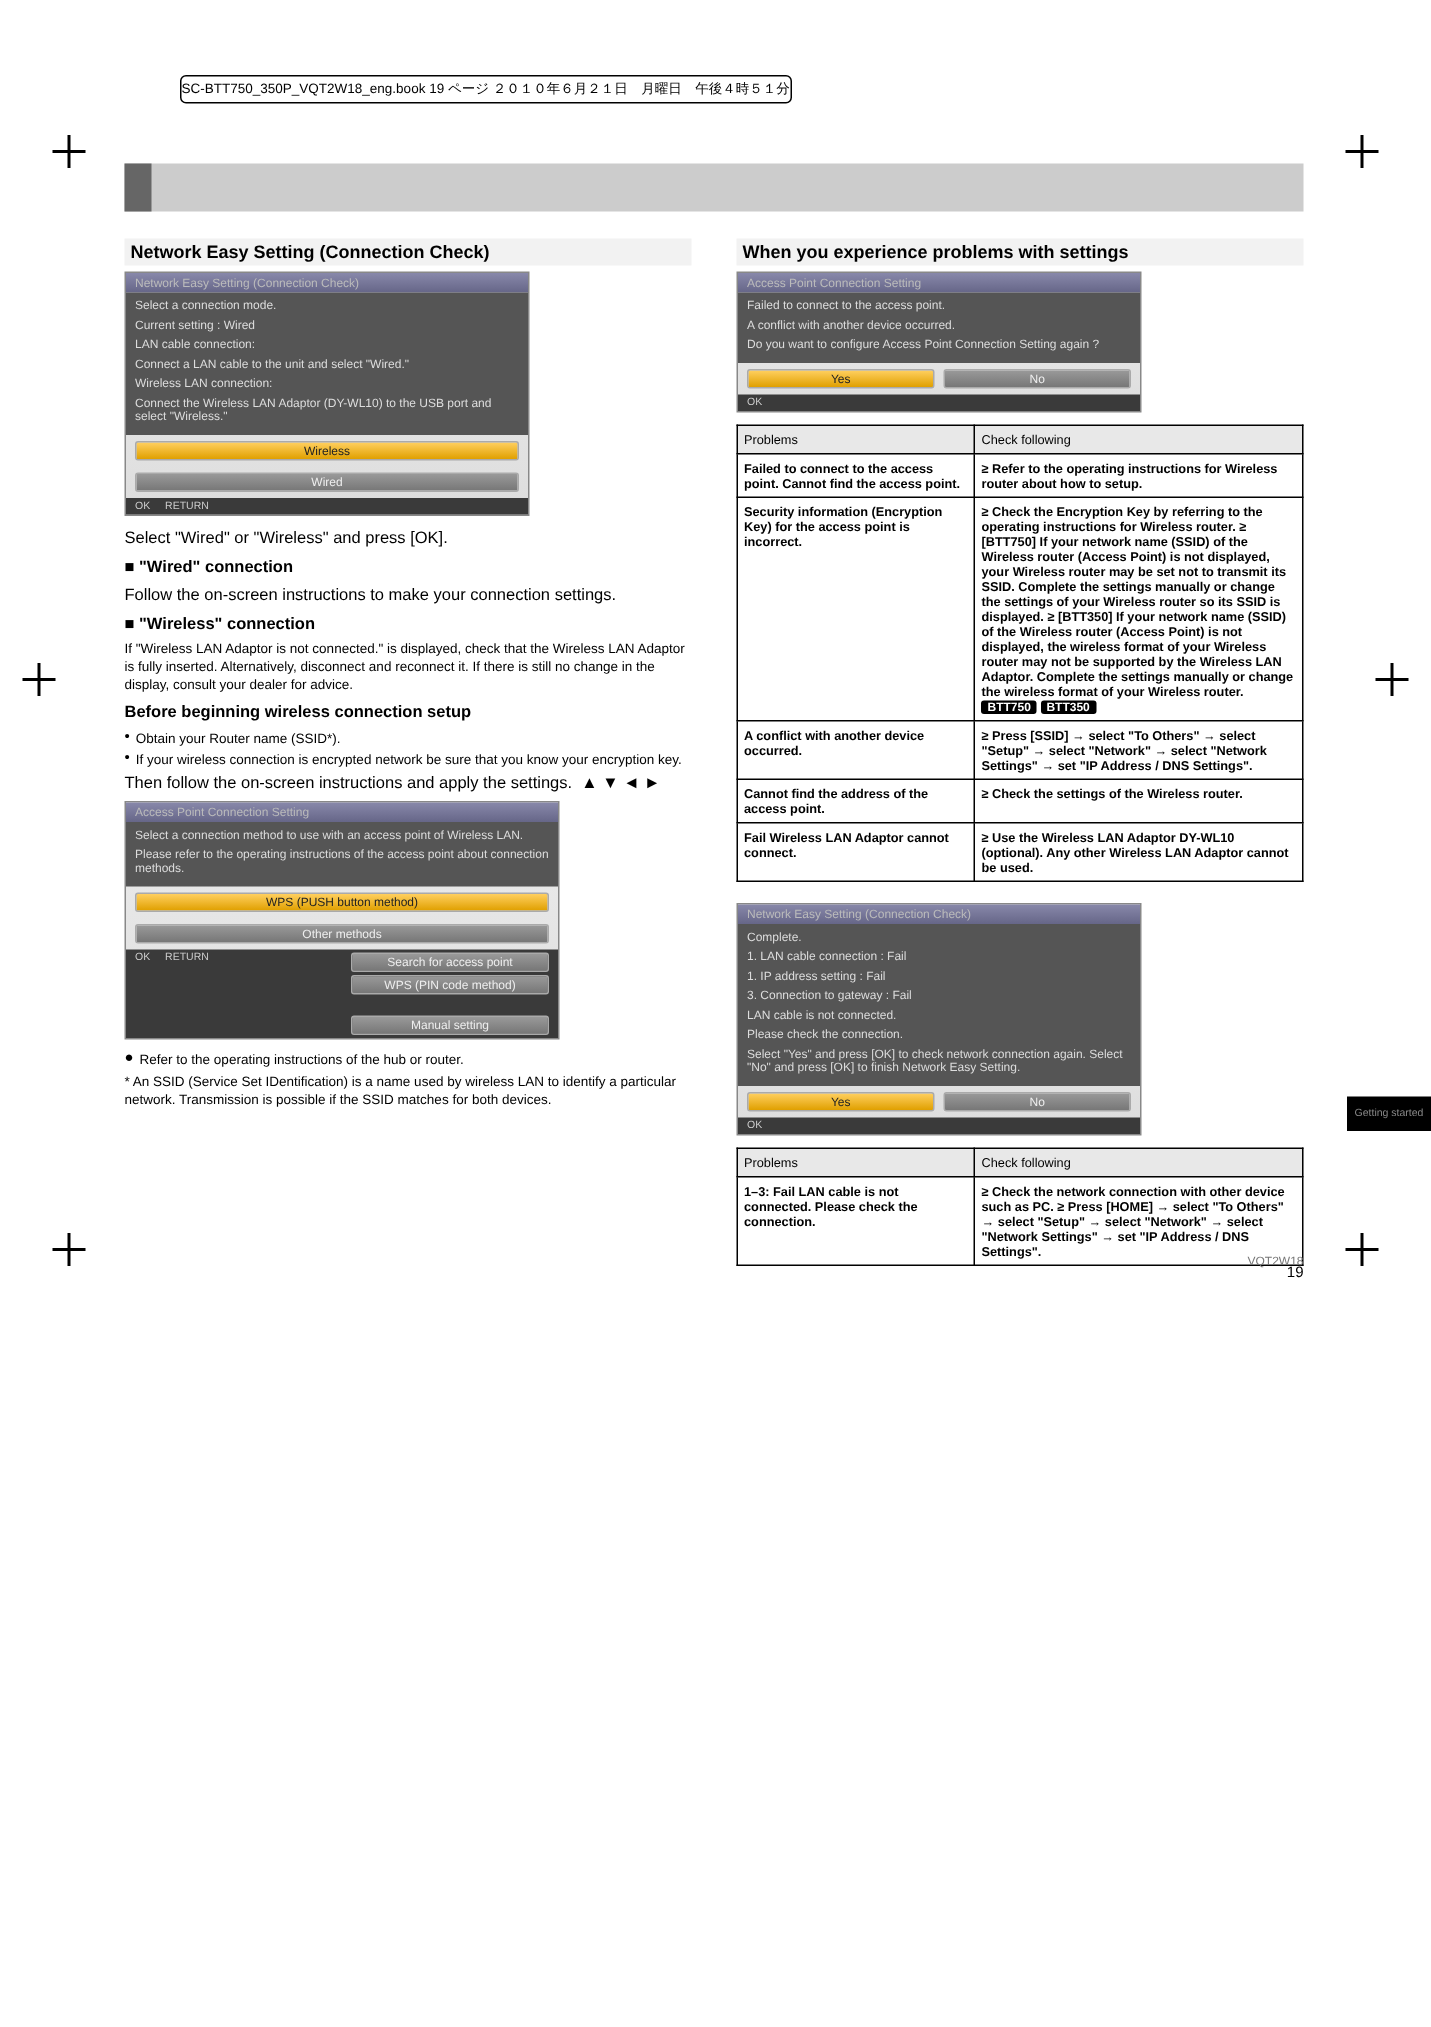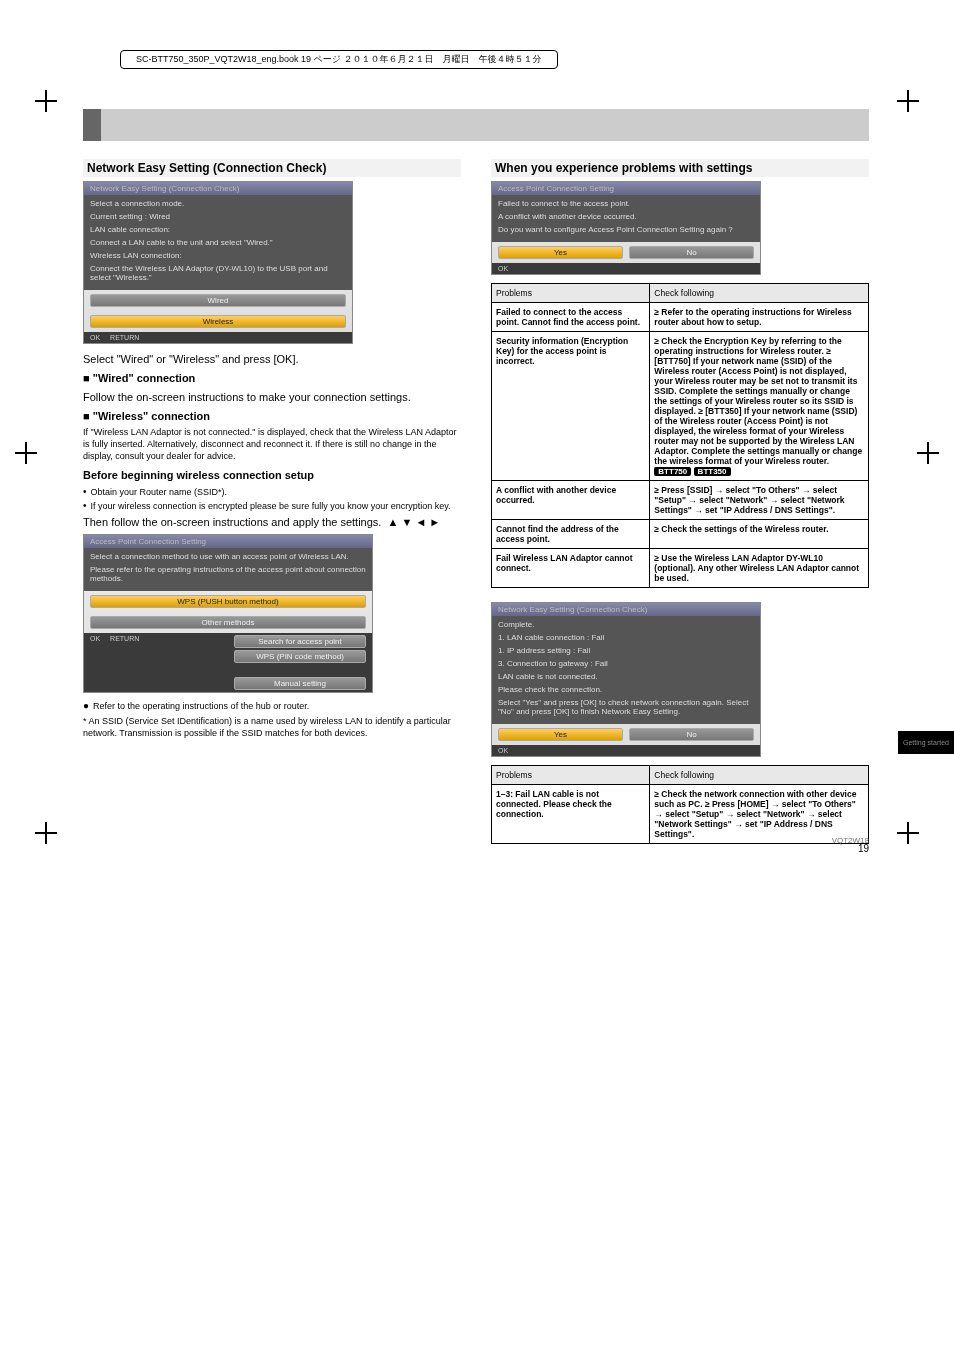--- a/index.html
+++ b/index.html
@@ -8,21 +8,21 @@
     background: #fff;
     width: 954px;
     margin: 0 auto;
     color: #000;
     font-size: 10px;
     position: relative;
   }
   .page-header {
     border: 1px solid #000;
     border-radius: 4px;
-    padding: 2px 15px;
+    padding: 2px 0;
     font-size: 9px;
     margin: 50px 0 40px 120px;
     display: inline-block;
   }
   .content-wrap {
     padding: 0 85px 40px 83px;
     position: relative;
   }
   .section-title-bar {
     background: #ccc;
@@ -171,24 +171,24 @@
         <div class="dlg-title">Network Easy Setting (Connection Check)</div>
         <div class="dlg-body">
           <p>Select a connection mode.</p>
           <p>Current setting            :   Wired</p>
           <p>LAN cable connection:</p>
           <p>Connect a LAN cable to the unit and select "Wired."</p>
           <p>Wireless LAN connection:</p>
           <p>Connect the Wireless LAN Adaptor (DY-WL10) to the USB port and select "Wireless."</p>
         </div>
         <div class="dlg-btns">
+          <div class="dlg-btn sel">Wireless</div>
+        </div>
+        <div class="dlg-btns">
           <div class="dlg-btn">Wired</div>
-        </div>
-        <div class="dlg-btns">
-          <div class="dlg-btn sel">Wireless</div>
         </div>
         <div class="dlg-foot">
           <span>OK</span>
           <span>RETURN</span>
         </div>
       </div>
 
       <p class="instr">Select "Wired" or "Wireless" and press [OK].</p>
 
       <p class="instr" style="font-weight:bold">■ "Wired" connection</p>
@@ -196,21 +196,21 @@
 
       <p class="instr" style="font-weight:bold">■ "Wireless" connection</p>
       <p class="small">If "Wireless LAN Adaptor is not connected." is displayed, check that the Wireless LAN Adaptor is fully inserted. Alternatively, disconnect and reconnect it. If there is still no change in the display, consult your dealer for advice.</p>
       <p class="instr" style="font-weight:bold;margin-top:6px;">Before beginning wireless connection setup</p>
       <div class="note-dot">
           <span class="dot">•</span>
           <span>Obtain your Router name (SSID*).</span>
         </div>
       <div class="note-dot">
           <span class="dot">•</span>
-          <span>If your wireless connection is encrypted please be sure fully you know your encryption key.</span>
+          <span>If your wireless connection is encrypted network be sure that you know your encryption key.</span>
         </div>
       <p class="instr">
         <span>Then follow the on-screen instructions and apply the settings.</span>
         &nbsp;<span>▲ ▼ ◄ ►</span>
       </p>
 
       <div class="dialog" style="width:290px">
         <div class="dlg-title">Access Point Connection Setting</div>
         <div class="dlg-body">
           <p>Select a connection method to use with an access point of Wireless LAN.</p>

